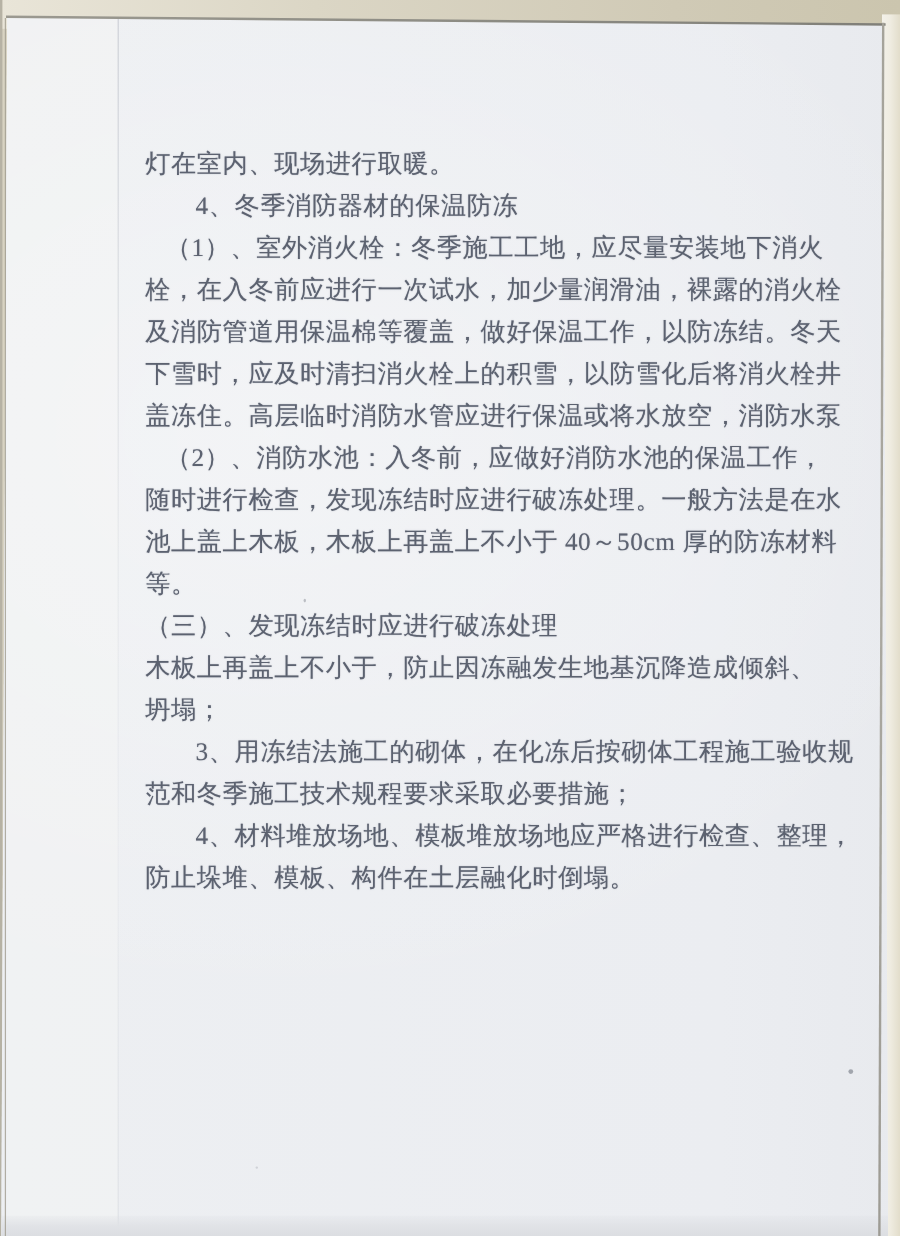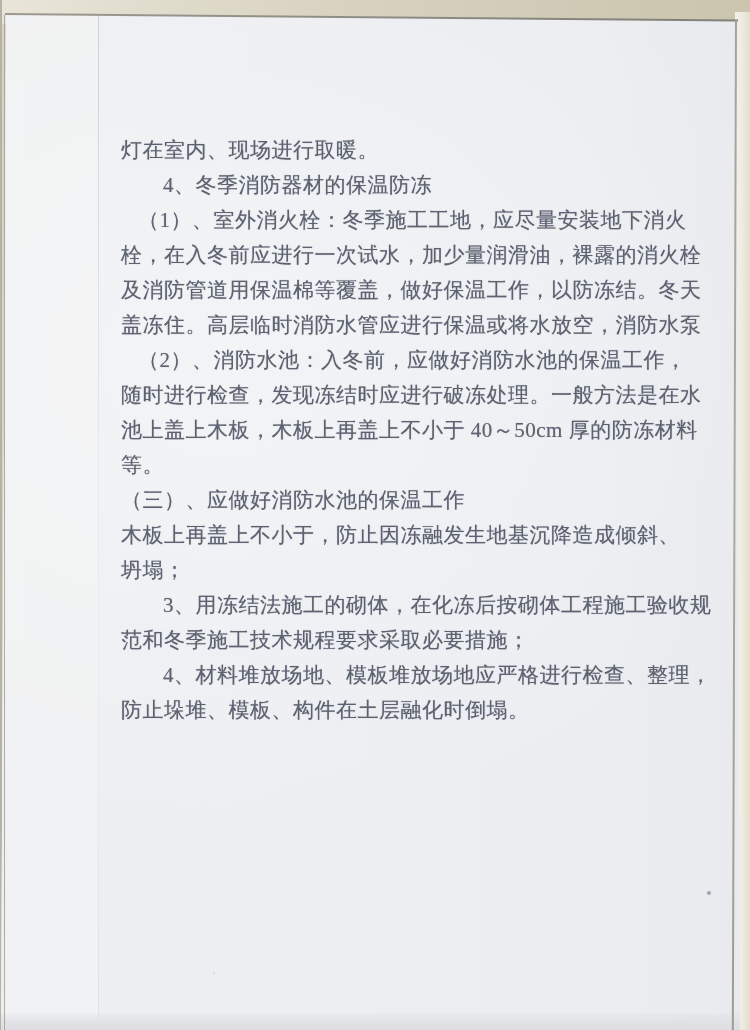--- a/index.html
+++ b/index.html
@@ -90,21 +90,21 @@
   .paper-left-edge {
     position: absolute;
     top: 15px; bottom: 0;
     left: 4px; width: 1px;
     background: rgba(160, 156, 142, 0.8);
   }
   
   .text-block {
     position: absolute;
     left: 121px;
-    top: 133px;
+    top: 119px;
     width: 556px;
     color: #5c6270;
     font-size: 21px;
     line-height: 35px;
     letter-spacing: 0.5px;
     text-shadow: 0 0 1px rgba(100, 106, 122, 0.55);
   }
   .text-block .line {
     white-space: nowrap;
   }
@@ -134,26 +134,27 @@
   <div class="paper">
     <div class="paper-left-band"></div>
     <div class="fold-line"></div>
 
     <div class="text-block">
         <div class="line indent-0">灯在室内、现场进行取暖。</div>
         <div class="line indent-2">4、冬季消防器材的保温防冻</div>
         <div class="line indent-1">（1）、室外消火栓：冬季施工工地，应尽量安装地下消火</div>
         <div class="line indent-0">栓，在入冬前应进行一次试水，加少量润滑油，裸露的消火栓</div>
         <div class="line indent-0">及消防管道用保温棉等覆盖，做好保温工作，以防冻结。冬天</div>
+        <div class="line indent-0">下雪时，应及时清扫消火栓上的积雪，以防雪化后将消火栓井</div>
         <div class="line indent-0">盖冻住。高层临时消防水管应进行保温或将水放空，消防水泵</div>
         <div class="line indent-1">（2）、消防水池：入冬前，应做好消防水池的保温工作，</div>
         <div class="line indent-0">随时进行检查，发现冻结时应进行破冻处理。一般方法是在水</div>
         <div class="line indent-0">池上盖上木板，木板上再盖上不小于 40～50cm 厚的防冻材料</div>
         <div class="line indent-0">等。</div>
-        <div class="line indent-0">（三）、应做好消防水池的保温工作</div>
+        <div class="line indent-0">（三）、发现冻结时应进行破冻处理</div>
         <div class="line indent-0">木板上再盖上不小于，防止因冻融发生地基沉降造成倾斜、</div>
         <div class="line indent-0">坍塌；</div>
         <div class="line indent-2">3、用冻结法施工的砌体，在化冻后按砌体工程施工验收规</div>
         <div class="line indent-0">范和冬季施工技术规程要求采取必要措施；</div>
         <div class="line indent-2">4、材料堆放场地、模板堆放场地应严格进行检查、整理，</div>
         <div class="line indent-0">防止垛堆、模板、构件在土层融化时倒塌。</div>
       </div>
 
     <div class="bottom-strip"></div>
     <div class="speck s1"></div>

